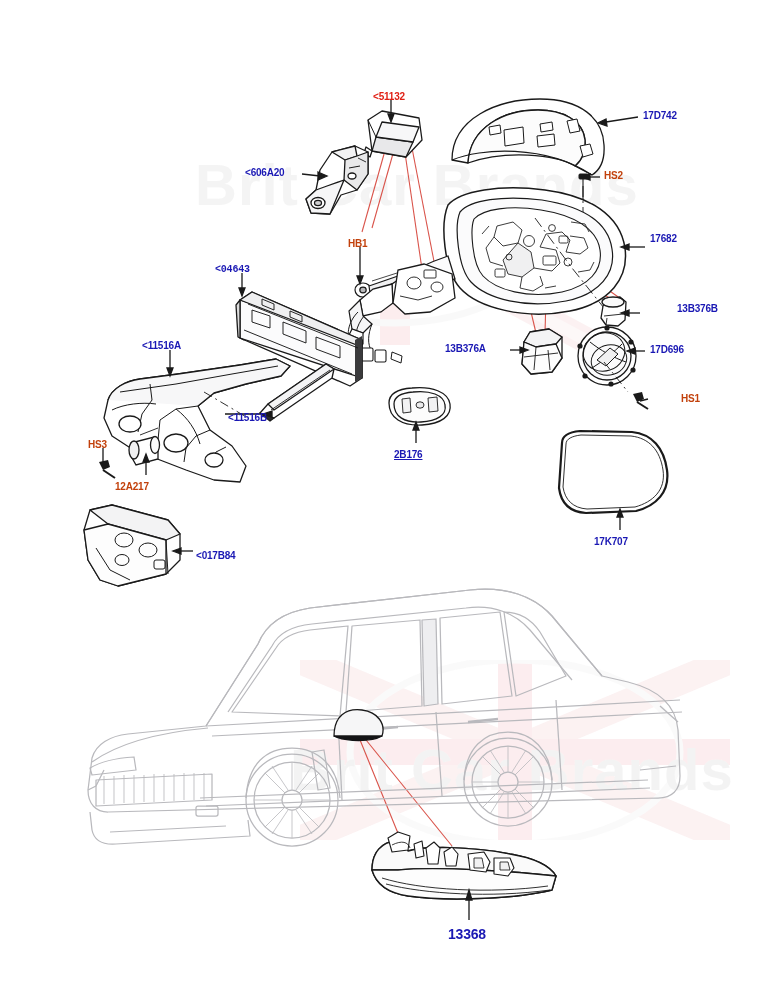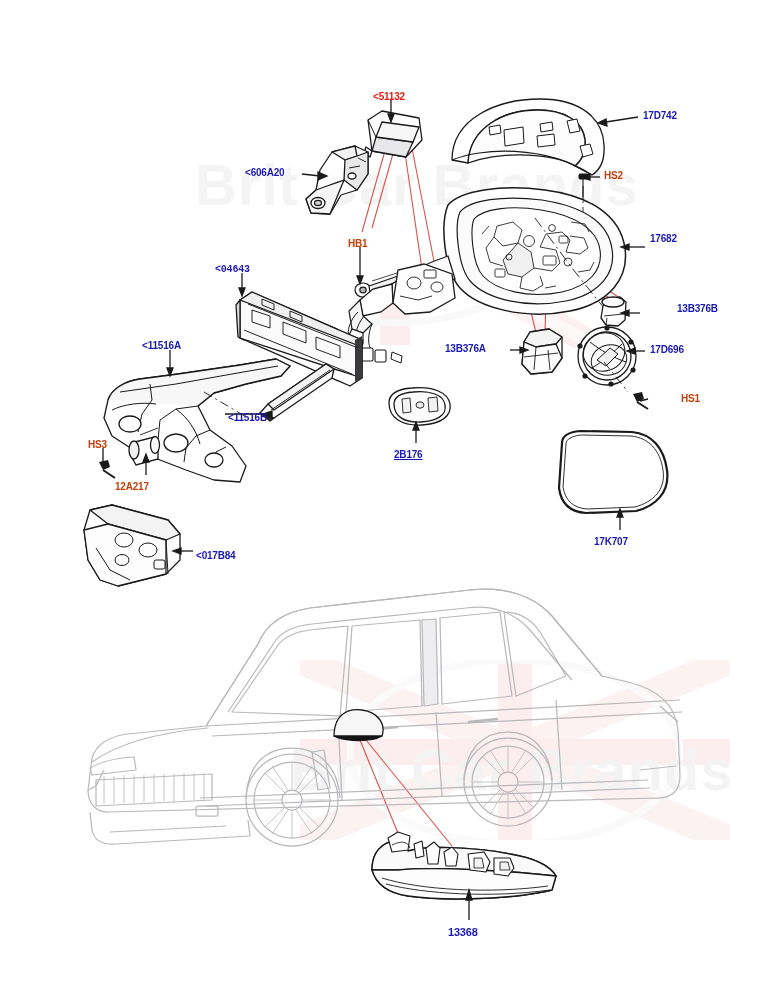--- a/index.html
+++ b/index.html
@@ -25,21 +25,21 @@
     font-family:"Liberation Sans", sans-serif;
     font-weight:bold;
     font-size:10px;
     letter-spacing:-0.2px;
     white-space:nowrap;
     line-height:1;
   }
   .lbl-blue{color:#1a18b4;}
   .lbl-green{color:#c2410c;}
   .lbl-red{color:#e02015;}
-  .lbl-13368{font-size:11px;}
+  .lbl-13368{font-size:14px;}
 </style>
 </head>
 <body>
 
 <div id="stage">
 
   <svg id="art" viewBox="0 0 775 1008" xmlns="http://www.w3.org/2000/svg">
 
     <defs>
       <clipPath id="wmTopClip">

